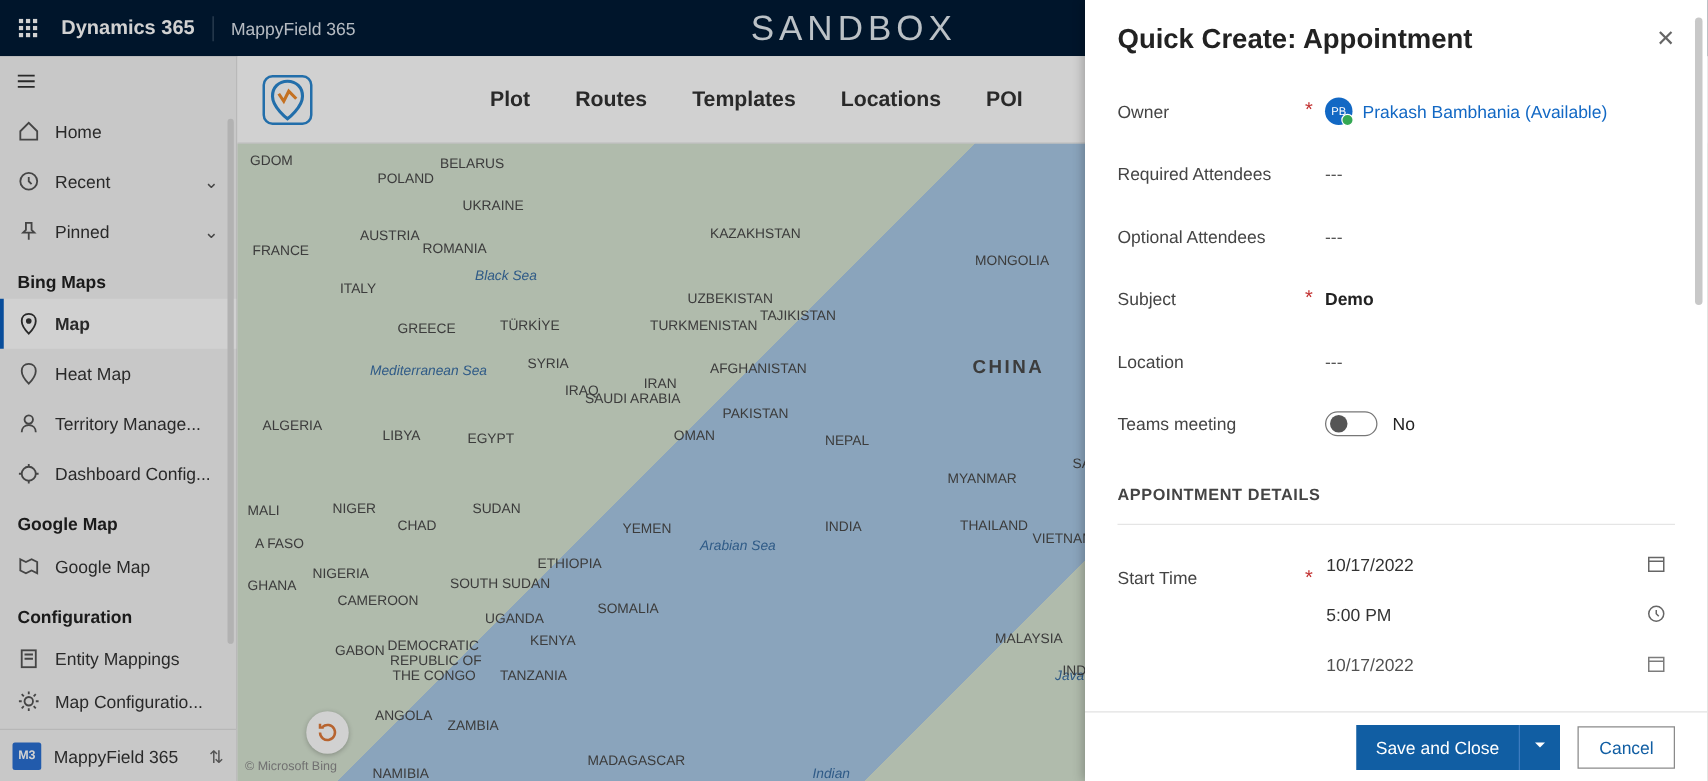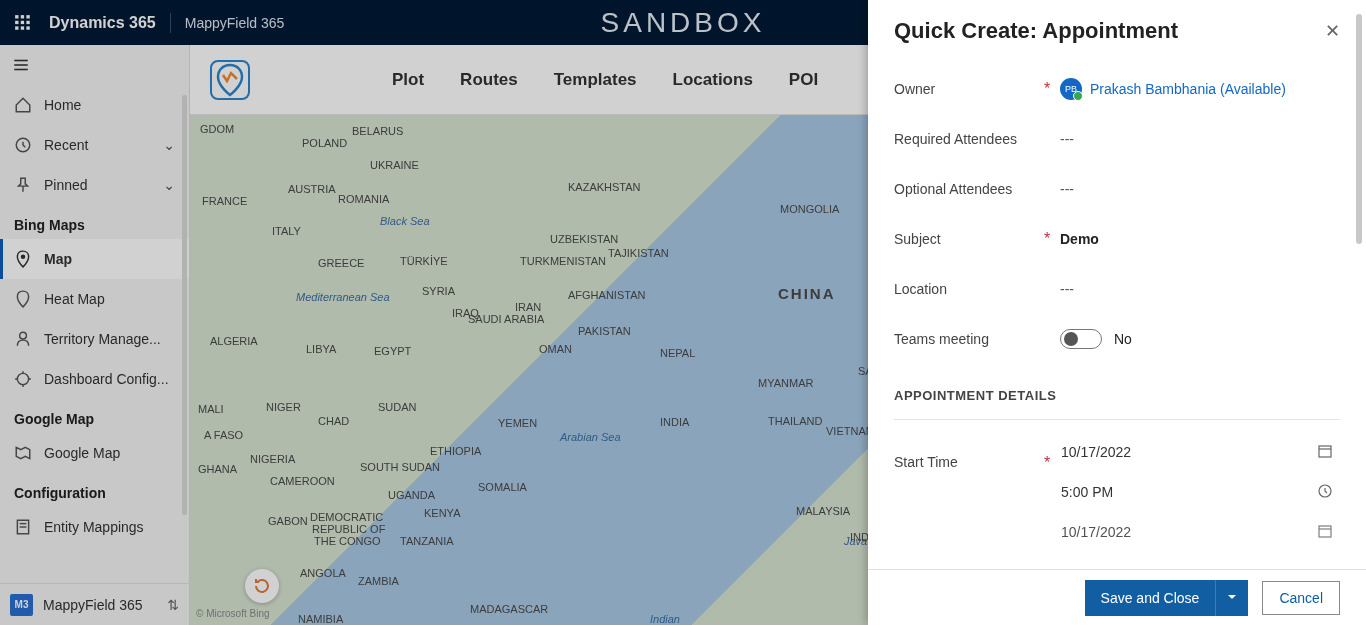--- a/index.html
+++ b/index.html
@@ -184,20 +184,27 @@
     </div>
 
     <div class="group">Configuration</div>
     <div class="side-btn">
       <svg class="icon16" viewBox="0 0 16 16" fill="none" stroke="#555" stroke-width="1.3">
           <rect x="3" y="2" width="10" height="12"></rect>
           <line x1="5" y1="5" x2="11" y2="5"></line>
           <line x1="5" y1="8" x2="11" y2="8"></line>
         </svg>
       <span>Entity Mappings</span>
+    </div>
+    <div class="side-btn" style="height:28px">
+      <svg class="icon16" viewBox="0 0 16 16" fill="none" stroke="#555" stroke-width="1.3">
+          <circle cx="8" cy="8" r="3"></circle>
+          <path d="M8 1 V3 M8 13 V15 M1 8 H3 M13 8 H15 M3 3 L4.5 4.5 M11.5 11.5 L13 13 M3 13 L4.5 11.5 M11.5 4.5 L13 3"></path>
+        </svg>
+      <span>Map Configuratio...</span>
     </div>
 
     <div class="brandpill">
       <div class="tag">M3</div>
       <span>MappyField 365</span>
       <span class="upd">⇅</span>
     </div>
   </div>
 
   <div class="main">

